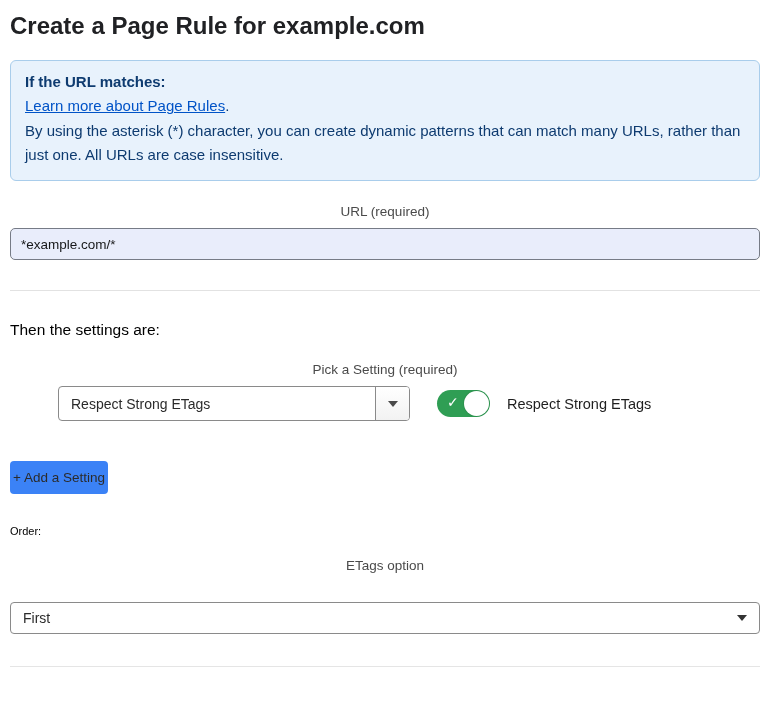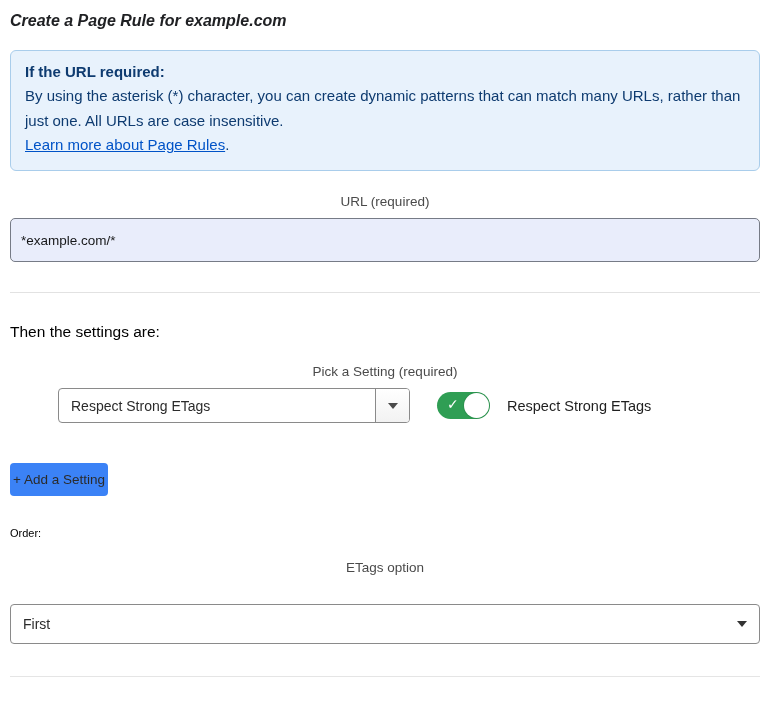--- a/index.html
+++ b/index.html
@@ -6,40 +6,40 @@
   html, body { margin: 0; padding: 0; background: #ffffff; }
   body {
     width: 769px; height: 718px;
     font-family: "Liberation Sans", "DejaVu Sans", sans-serif;
     color: #1d1d1d;
     overflow: hidden;
   }
   .page { padding: 8px 9px 0 10px; width: 769px; }
 
   .page-title {
-    font-size: 16px; font-weight: 700; margin: 4px 0 20px 0; color: #202124; font-style: italic;
+    font-size: 24px; font-weight: 700; margin: 4px 0 20px 0; color: #202124;
   }
 
   .info-box {
     background: #e8f2fc;
     border: 1px solid #a9cdeb;
     border-radius: 6px;
     padding: 9px 14px 13px 14px;
     color: #0e3b70;
     font-size: 15px;
     line-height: 1.62;
   }
   .info-heading { font-weight: 700; }
   .info-link { color: #0053c7; text-decoration: underline; cursor: pointer; }
 
   .field-label {
     color: #4a4a4a; font-size: 13.5px; margin: 23px 0 9px 0; text-align: center;
   }
   .url-input {
-    width: 100%; height: 44px;
+    width: 100%; height: 32px;
     background: #e9edfb;
     border: 1px solid #767b86;
     border-radius: 5px;
     padding: 0 10px;
     font-size: 13.5px;
     font-family: "Liberation Sans", "DejaVu Sans", sans-serif;
     color: #17181a;
   }
 
   .divider {
@@ -106,21 +106,21 @@
     border: none; border-radius: 4px;
     padding: 9px 3px;
     font-size: 13.5px; color: #2b2b2b;
     font-family: "Liberation Sans", "DejaVu Sans", sans-serif;
     cursor: pointer;
   }
 
   .order-heading { margin-top: 31px; font-size: 11px; }
 
   .order-select {
-    width: 100%; height: 40px;
+    width: 100%; height: 32px;
     border: 1px solid #8a8a8a; border-radius: 4px;
     background: #ffffff;
     display: flex; align-items: center; justify-content: space-between;
     padding: 0 12px;
     font-size: 14px; color: #2b2b2b;
     cursor: pointer;
     margin-top: 29px;
   }
   .order-select .caret-down { border-top-color: #333333; }
 
@@ -138,23 +138,23 @@
   }
 </style>
 </head>
 <body>
 
 <div class="page">
 
   <h1 class="page-title">Create a Page Rule for example.com</h1>
 
   <div class="info-box">
-    <div class="info-heading">If the URL required:</div>
+    <div class="info-heading">If the URL matches:</div>
+    <div><a class="info-link">Learn more about Page Rules</a><span>.</span></div>
     <div>By using the asterisk (*) character, you can create dynamic patterns that can match many URLs, rather than just one. All URLs are case insensitive.</div>
-    <div><a class="info-link">Learn more about Page Rules</a><span>.</span></div>
   </div>
 
   <div class="field-label">URL (required)</div>
   <input class="url-input" type="text" value="*example.com/*" style="">
 
   <hr class="divider">
 
   <h2 class="section-heading">Then the settings are:</h2>
 
   <div class="field-label">Pick a Setting (required)</div>

